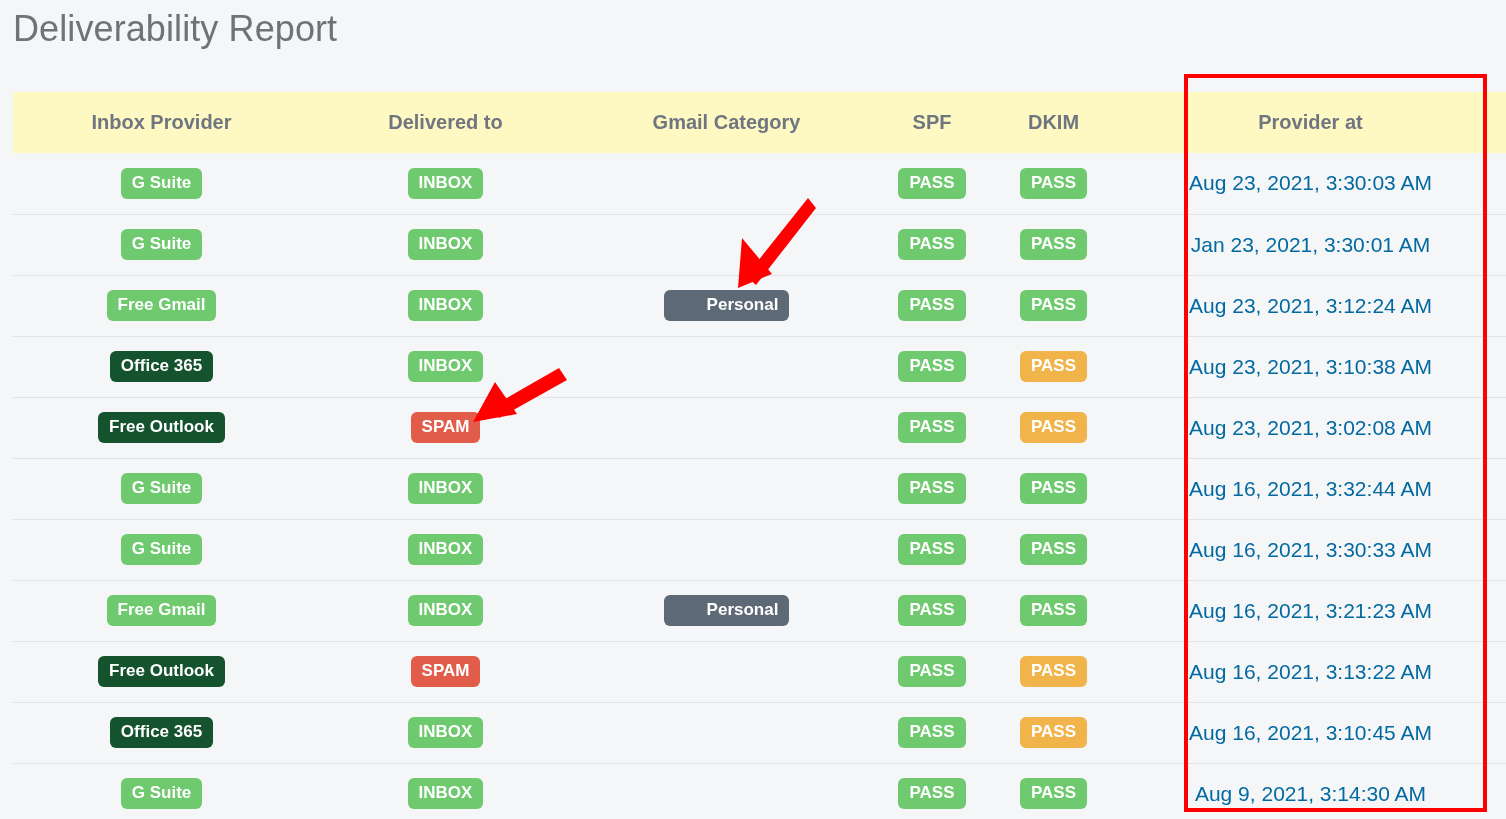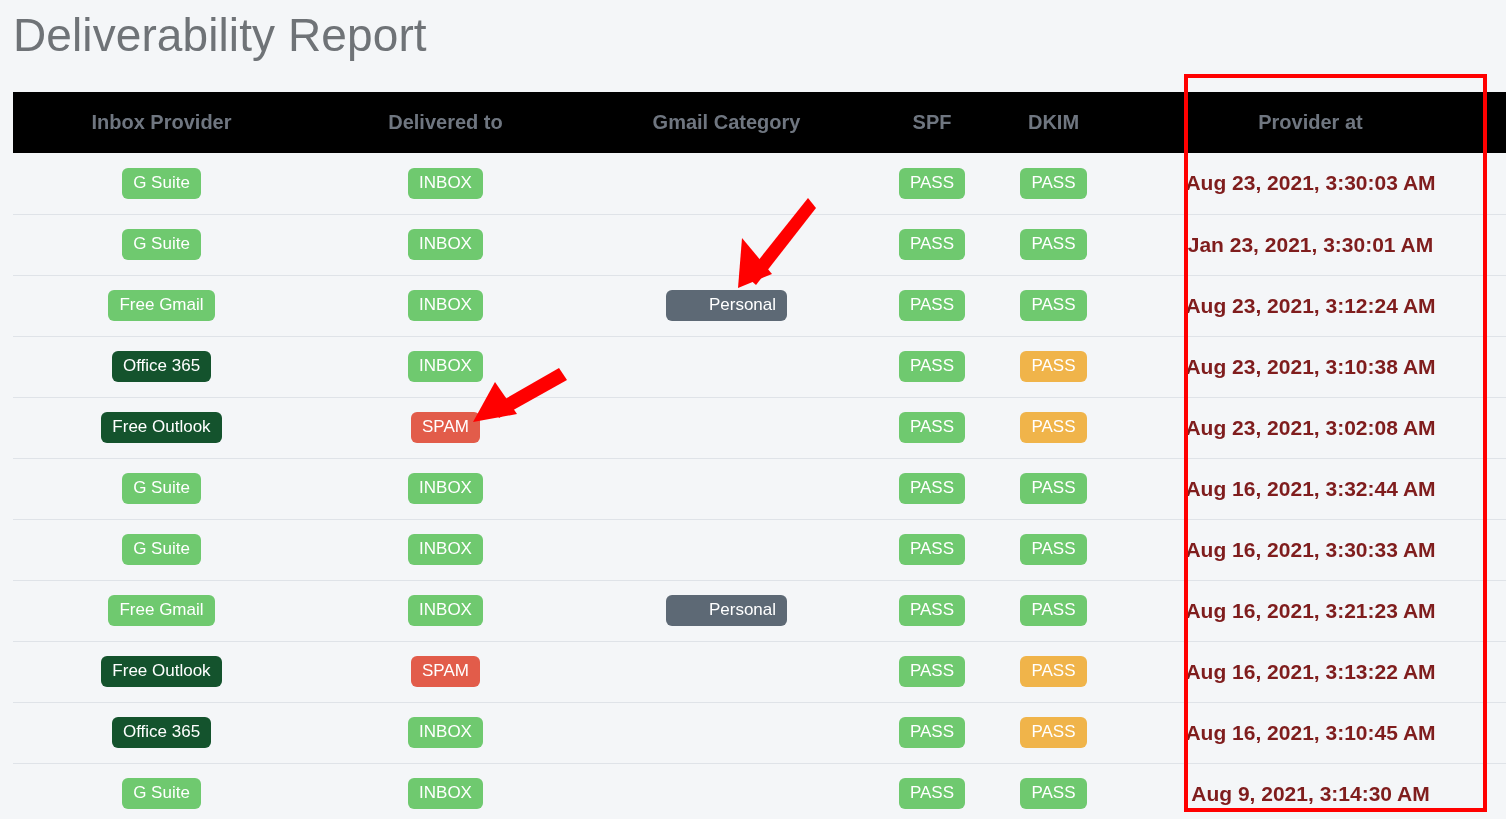--- a/index.html
+++ b/index.html
@@ -15,21 +15,21 @@
     width: 1506px;
     height: 819px;
     background: #f4f6f8;
   }
 
   
   .page-title {
     position: absolute;
     left: 13px;
     top: 8px;
-    font-size: 46px;
+    font-size: 36px;
     font-weight: 400;
     color: #6f7377;
     letter-spacing: 0.1px;
     white-space: nowrap;
   }
 
   
   .report-table {
     position: absolute;
     left: 13px;
@@ -40,21 +40,21 @@
   }
   .report-table th,
   .report-table td {
     padding: 0;
     height: 61px;
     vertical-align: middle;
     text-align: center;
   }
 
   thead th {
-    background: #000000;
+    background: #fef9c3;
     color: #6f7680;
     font-size: 20px;
     font-weight: 600;
     height: 58px;
     white-space: nowrap;
   }
 
   tbody tr { background: #f4f6f8; }
   tbody td { border-top: 1px solid #dfe3e8; }
   tbody tr:first-child td { border-top: none; }
@@ -66,35 +66,35 @@
   .c-spf       { width: 120px; }
   .c-dkim      { width: 123px; }
   .c-at        { width: 391px; }
 
   
   .badge {
     display: inline-block;
     padding: 5px 11px 6px;
     border-radius: 6px;
     font-size: 17px;
-    font-weight: 400;
+    font-weight: 700;
     color: #ffffff;
     line-height: 1.15;
     white-space: nowrap;
   }
   .badge.green  { background: #6fc96f; }
   .badge.blue   { background: #14532d; }
   .badge.red    { background: #e25c4a; }
   .badge.amber  { background: #f0b44a; }
   .badge.slate  { background: #5d6975; padding-left: 43px; }
 
   .timestamp {
     font-size: 21px;
-    color: #7f1d1d;
-    font-weight: 700;
+    color: #0369a1;
+    font-weight: 400;
     white-space: nowrap;
   }
 
   
   .highlight-box {
     position: absolute;
     left: 1184px;
     top: 74px;
     width: 303px;
     height: 738px;

